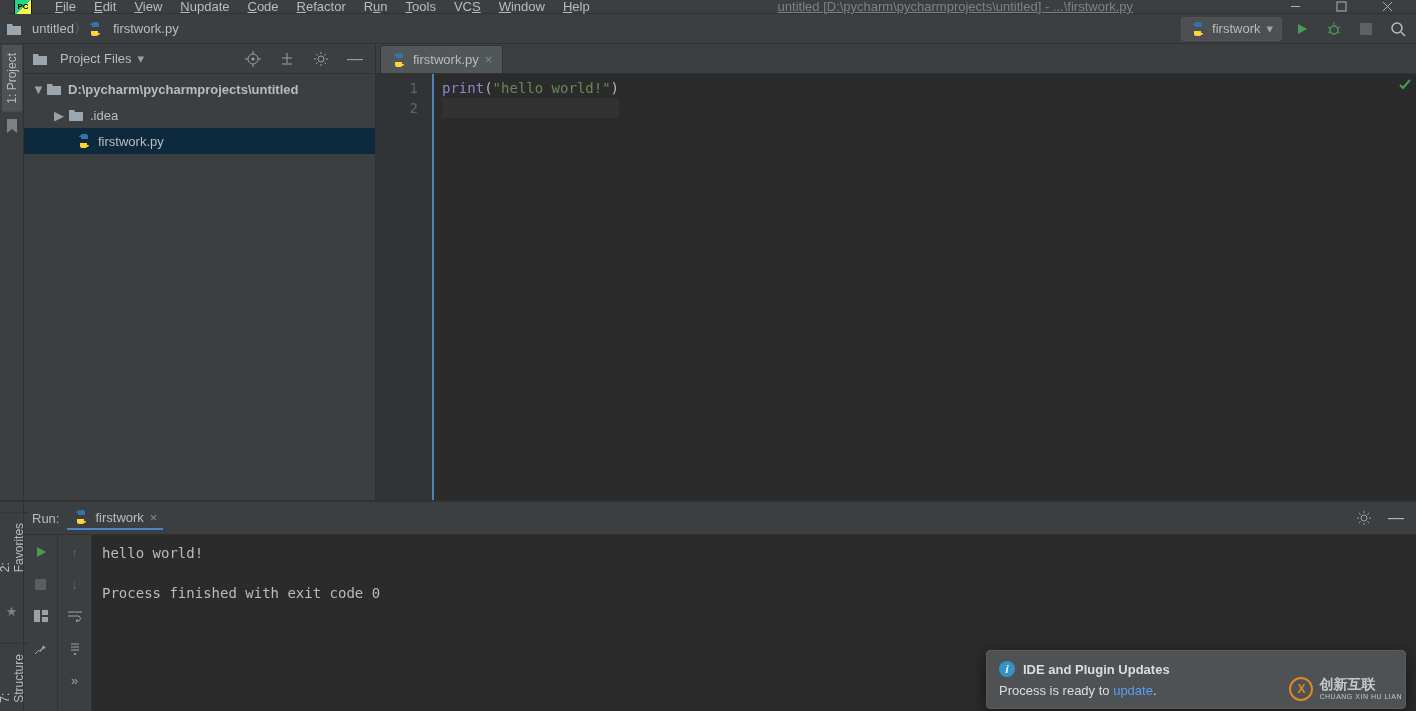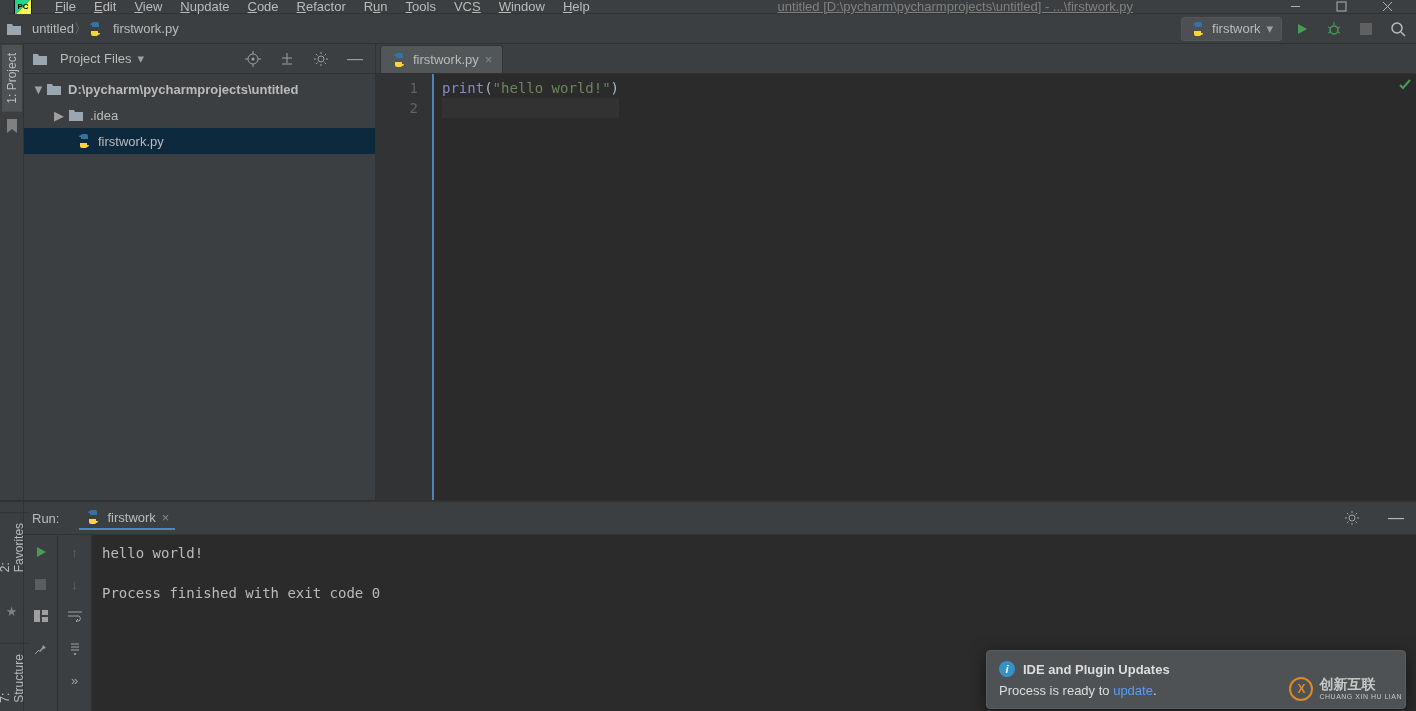--- a/index.html
+++ b/index.html
@@ -96,21 +96,21 @@
   .kw { color:#8888c6; }
   .str { color:var(--accent-string); }
   .paren { color:#a9b7c6; }
   .tick { position:absolute; top:4px; right:4px; color:#499c54; }
 
   
   .run-panel { height:210px; display:flex; background:var(--bg-tool); border-top:1px solid var(--border); }
   .run-left-gutter { width:24px; background:var(--bg-tool); border-right:1px solid var(--border);
     display:flex; flex-direction:column; align-items:center; padding-top:10px; gap:24px; }
   .run-body { flex:1; display:flex; flex-direction:column; }
-  .run-header { height:28px; display:flex; align-items:center; padding:16px 8px; gap:20px;
+  .run-header { height:28px; display:flex; align-items:center; padding:16px 8px; gap:8px;
     border-bottom:1px solid var(--border); }
   .run-content { flex:1; display:flex; }
   .run-controls { width:34px; border-right:1px solid var(--border); display:flex;
     flex-direction:column; align-items:center; padding-top:6px; gap:10px; }
   .run-controls2 { width:34px; border-right:1px solid var(--border); display:flex;
     flex-direction:column; align-items:center; padding-top:6px; gap:10px; }
   .run-btn { width:22px; height:22px; display:flex; align-items:center; justify-content:center;
     cursor:pointer; color:#a0a0a0; }
   .run-output { flex:1; padding:8px 10px; font-family:"Consolas","Menlo",monospace;
     font-size:14px; color:#bbbbbb; background:#2b2b2b; overflow:auto; }

